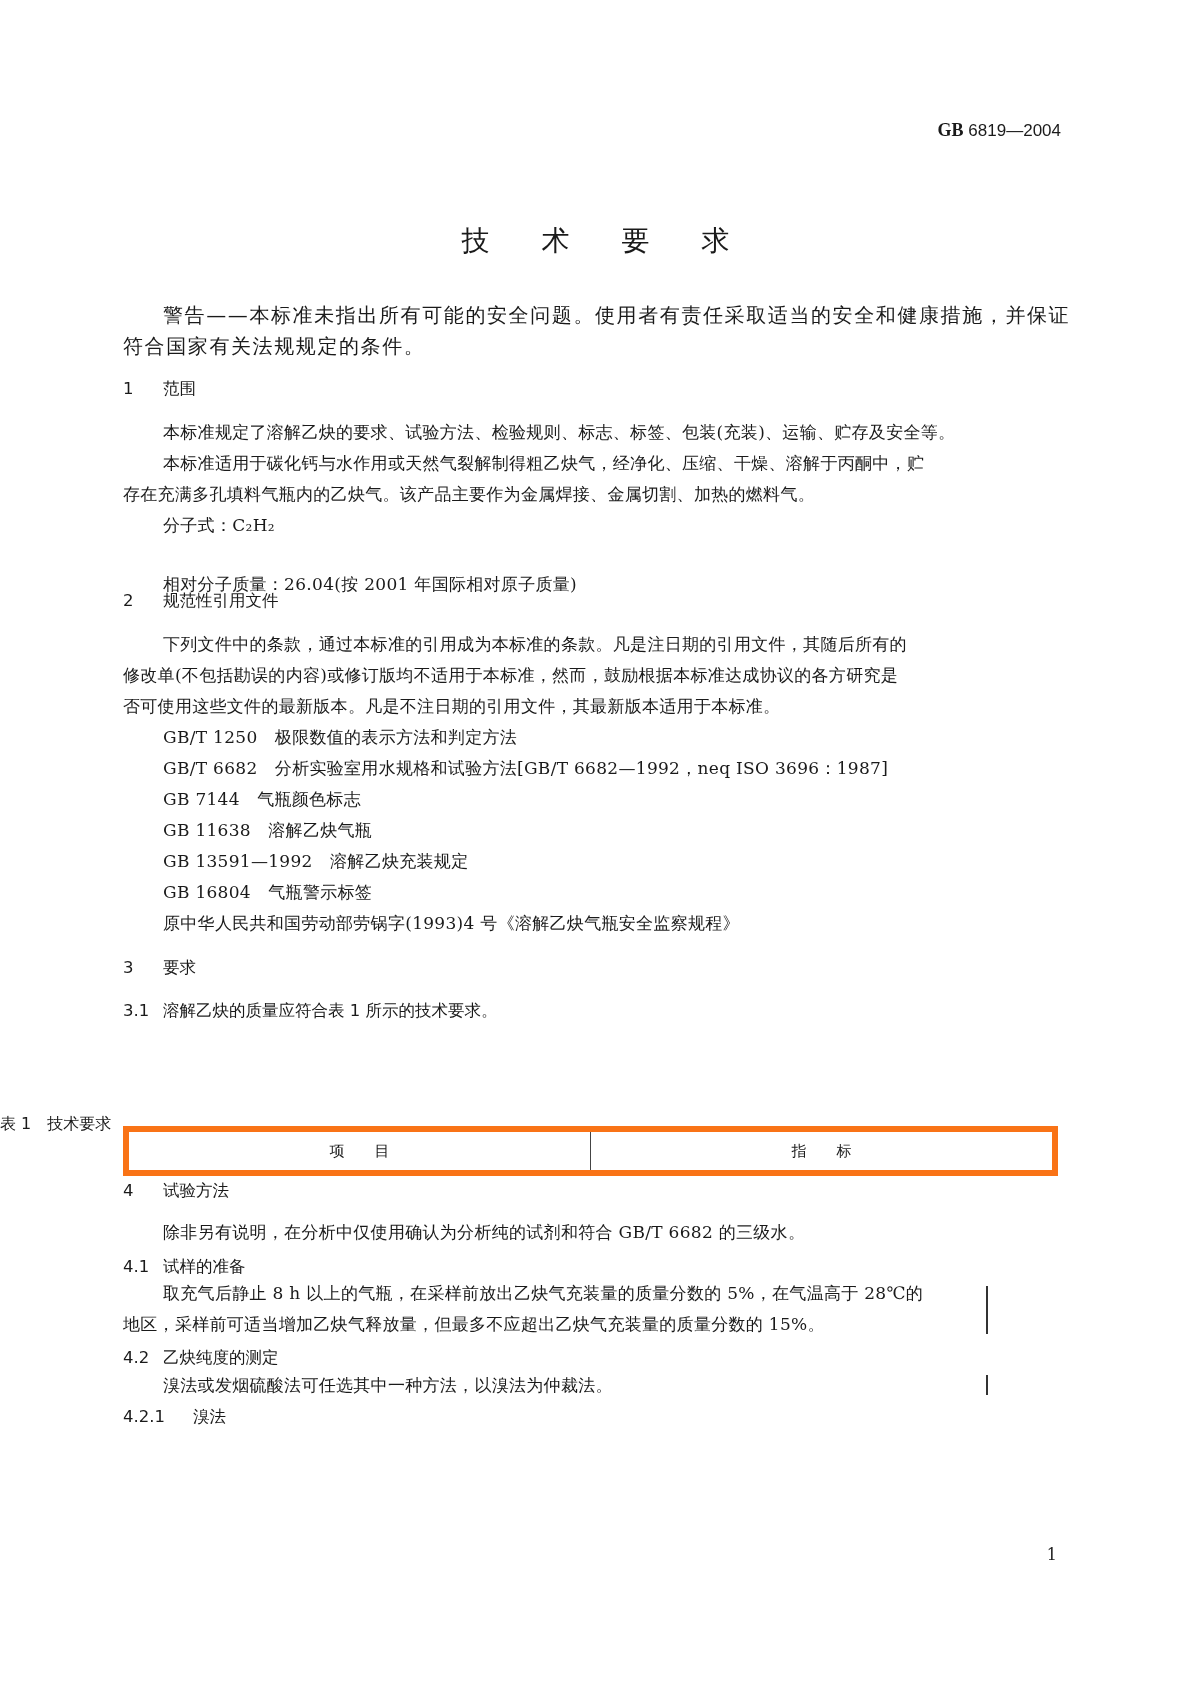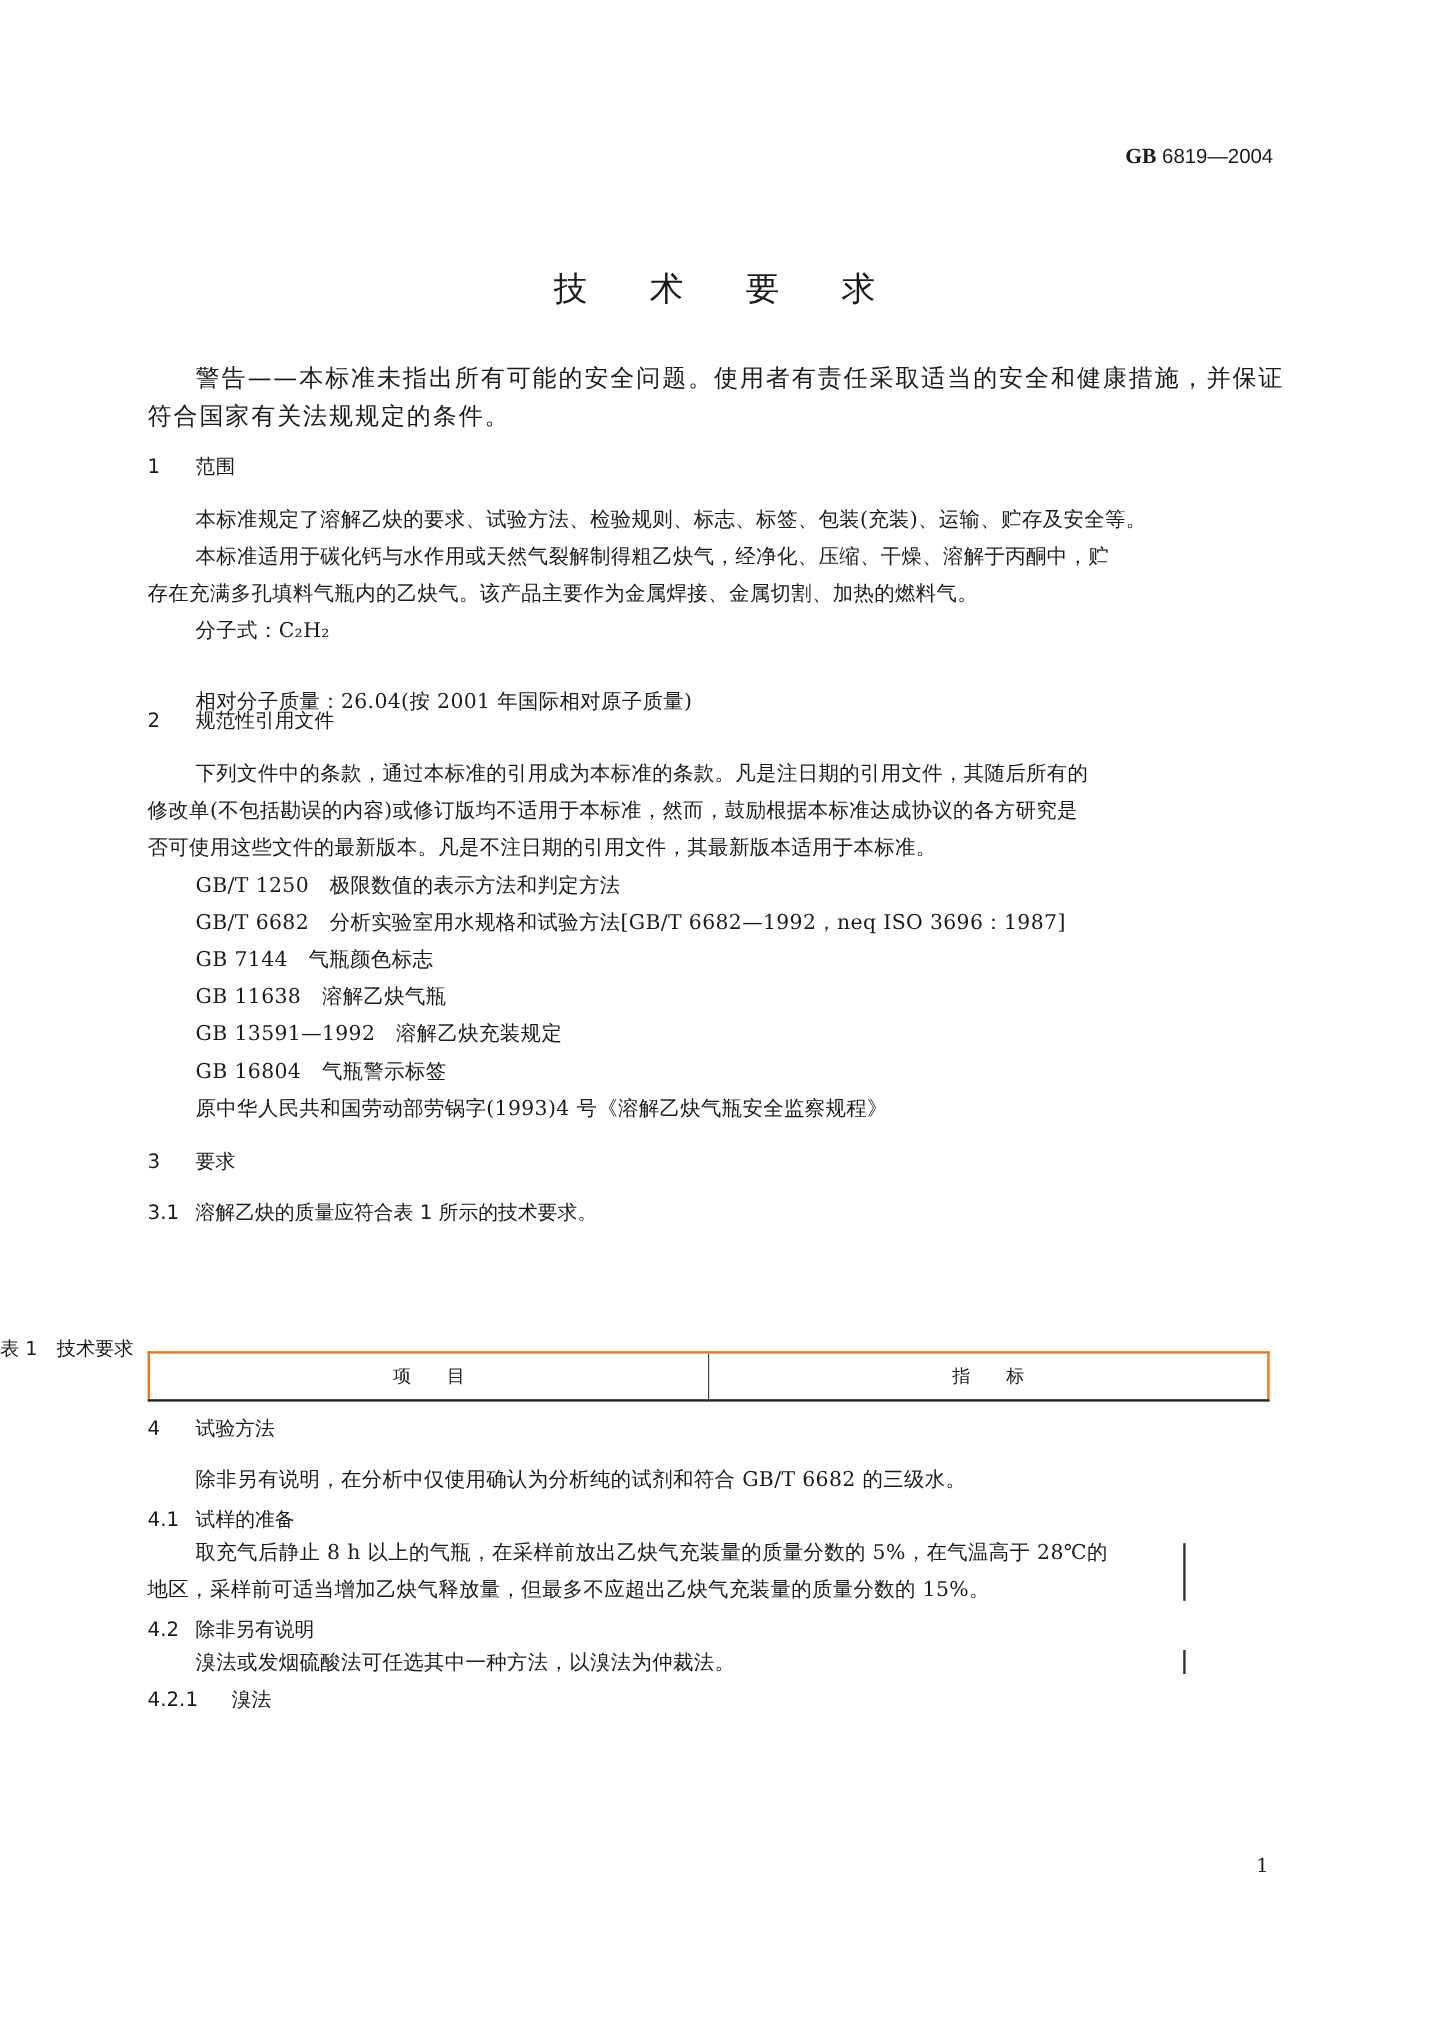--- a/index.html
+++ b/index.html
@@ -9,21 +9,21 @@
   .std-code { right:130px; top:120px; font-family:"Liberation Sans",sans-serif; font-size:17px; }
   .std-code b { font-family:"Liberation Serif",serif; font-weight:bold; font-size:18px; }
   .title { left:0; width:1191px; top:222px; text-align:center; font-family:"DejaVu Sans",sans-serif;
            font-size:28px; letter-spacing:52px; text-indent:52px; }
   .warn { font-family:"DejaVu Sans",sans-serif; font-size:20px; letter-spacing:1.6px; }
   .h { font-family:"DejaVu Sans",sans-serif; font-size:16.5px; }
   .h .num { display:inline-block; width:40px; }
   .p { font-size:17px; letter-spacing:0.3px; }
   .tbl-title { left:0; width:1036px; top:1072px; font-family:"DejaVu Sans",sans-serif; font-size:16px;margin-top:42px; }
   table.req { position:absolute; left:123px; top:1126px; width:935px; border-collapse:collapse;
-              font-family:"DejaVu Sans",sans-serif; font-size:15px; border:2px solid #f97316; }
+              font-family:"DejaVu Sans",sans-serif; font-size:15px; border:6px solid #f97316; }
   table.req td, table.req th { border:1px solid #444; height:38px; padding:0 8px; font-weight:normal; }
   table.req th { border-bottom:2px solid #222; }
   table.req td.c, table.req th { text-align:center; }
   .ge { float:right; margin-right:18px; color:#555; }
   .bar { position:absolute; width:1.5px; background:#333; }
   .pagenum { right:134px; top:1545px; font-size:16px; }
 </style>
 </head>
 <body>
 
@@ -95,21 +95,21 @@
 <div class="abs h" style="left:123px; top:1180px;">
   <span class="num">4</span><span>试验方法</span>
 </div>
 <div class="abs p" style="left:163px; top:1221px;">除非另有说明，在分析中仅使用确认为分析纯的试剂和符合 GB/T 6682 的三级水。</div>
 <div class="abs h" style="left:123px; top:1256px;">
   <span class="num" style="width:40px;">4.1</span><span>试样的准备</span>
 </div>
 <div class="abs p" style="left:163px; top:1282px;">取充气后静止 8 h 以上的气瓶，在采样前放出乙炔气充装量的质量分数的 5%，在气温高于 28℃的</div>
 <div class="abs p" style="left:123px; top:1313px;">地区，采样前可适当增加乙炔气释放量，但最多不应超出乙炔气充装量的质量分数的 15%。</div>
 <div class="abs h" style="left:123px; top:1347px;">
-  <span class="num">4.2</span><span>除非另有说明</span>
+  <span class="num">4.2</span><span>乙炔纯度的测定</span>
 </div>
 <div class="abs p" style="left:163px; top:1374px;">溴法或发烟硫酸法可任选其中一种方法，以溴法为仲裁法。</div>
 <div class="abs h" style="left:123px; top:1406px;">
   <span class="num" style="width:70px;">4.2.1</span><span>溴法</span>
 </div>
 
 <div class="bar" style="left:986px; top:1286px; height:48px;"></div>
 <div class="bar" style="left:986px; top:1375px; height:20px;"></div>
 
 <div class="abs pagenum">1</div>

